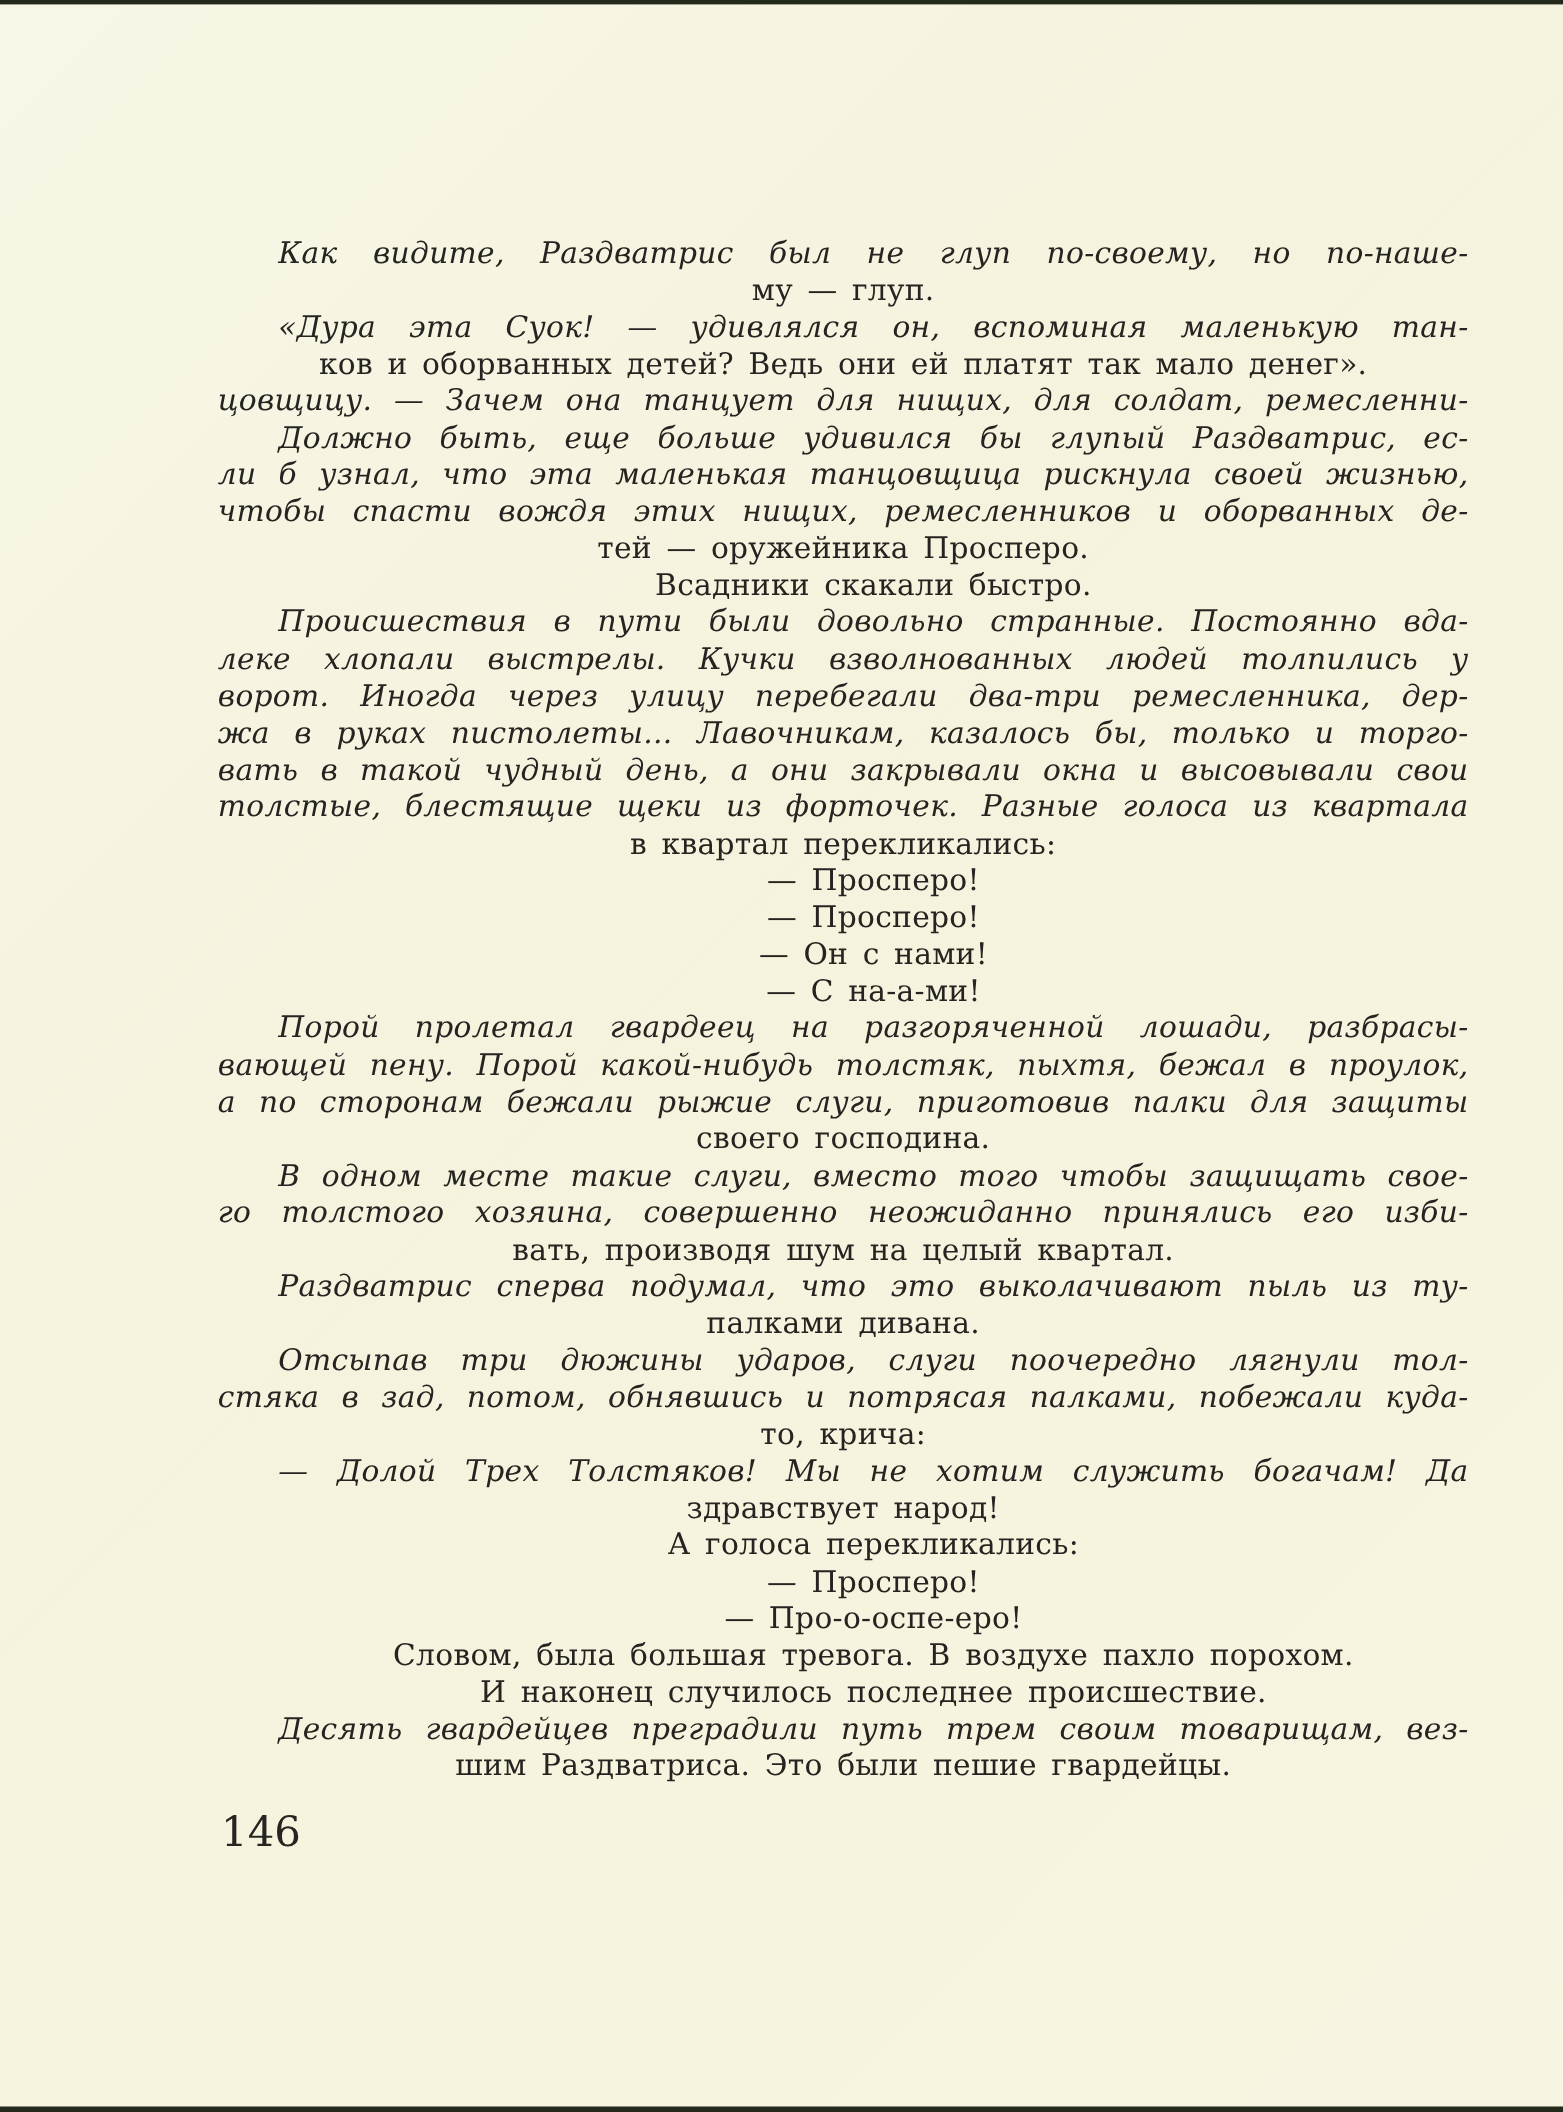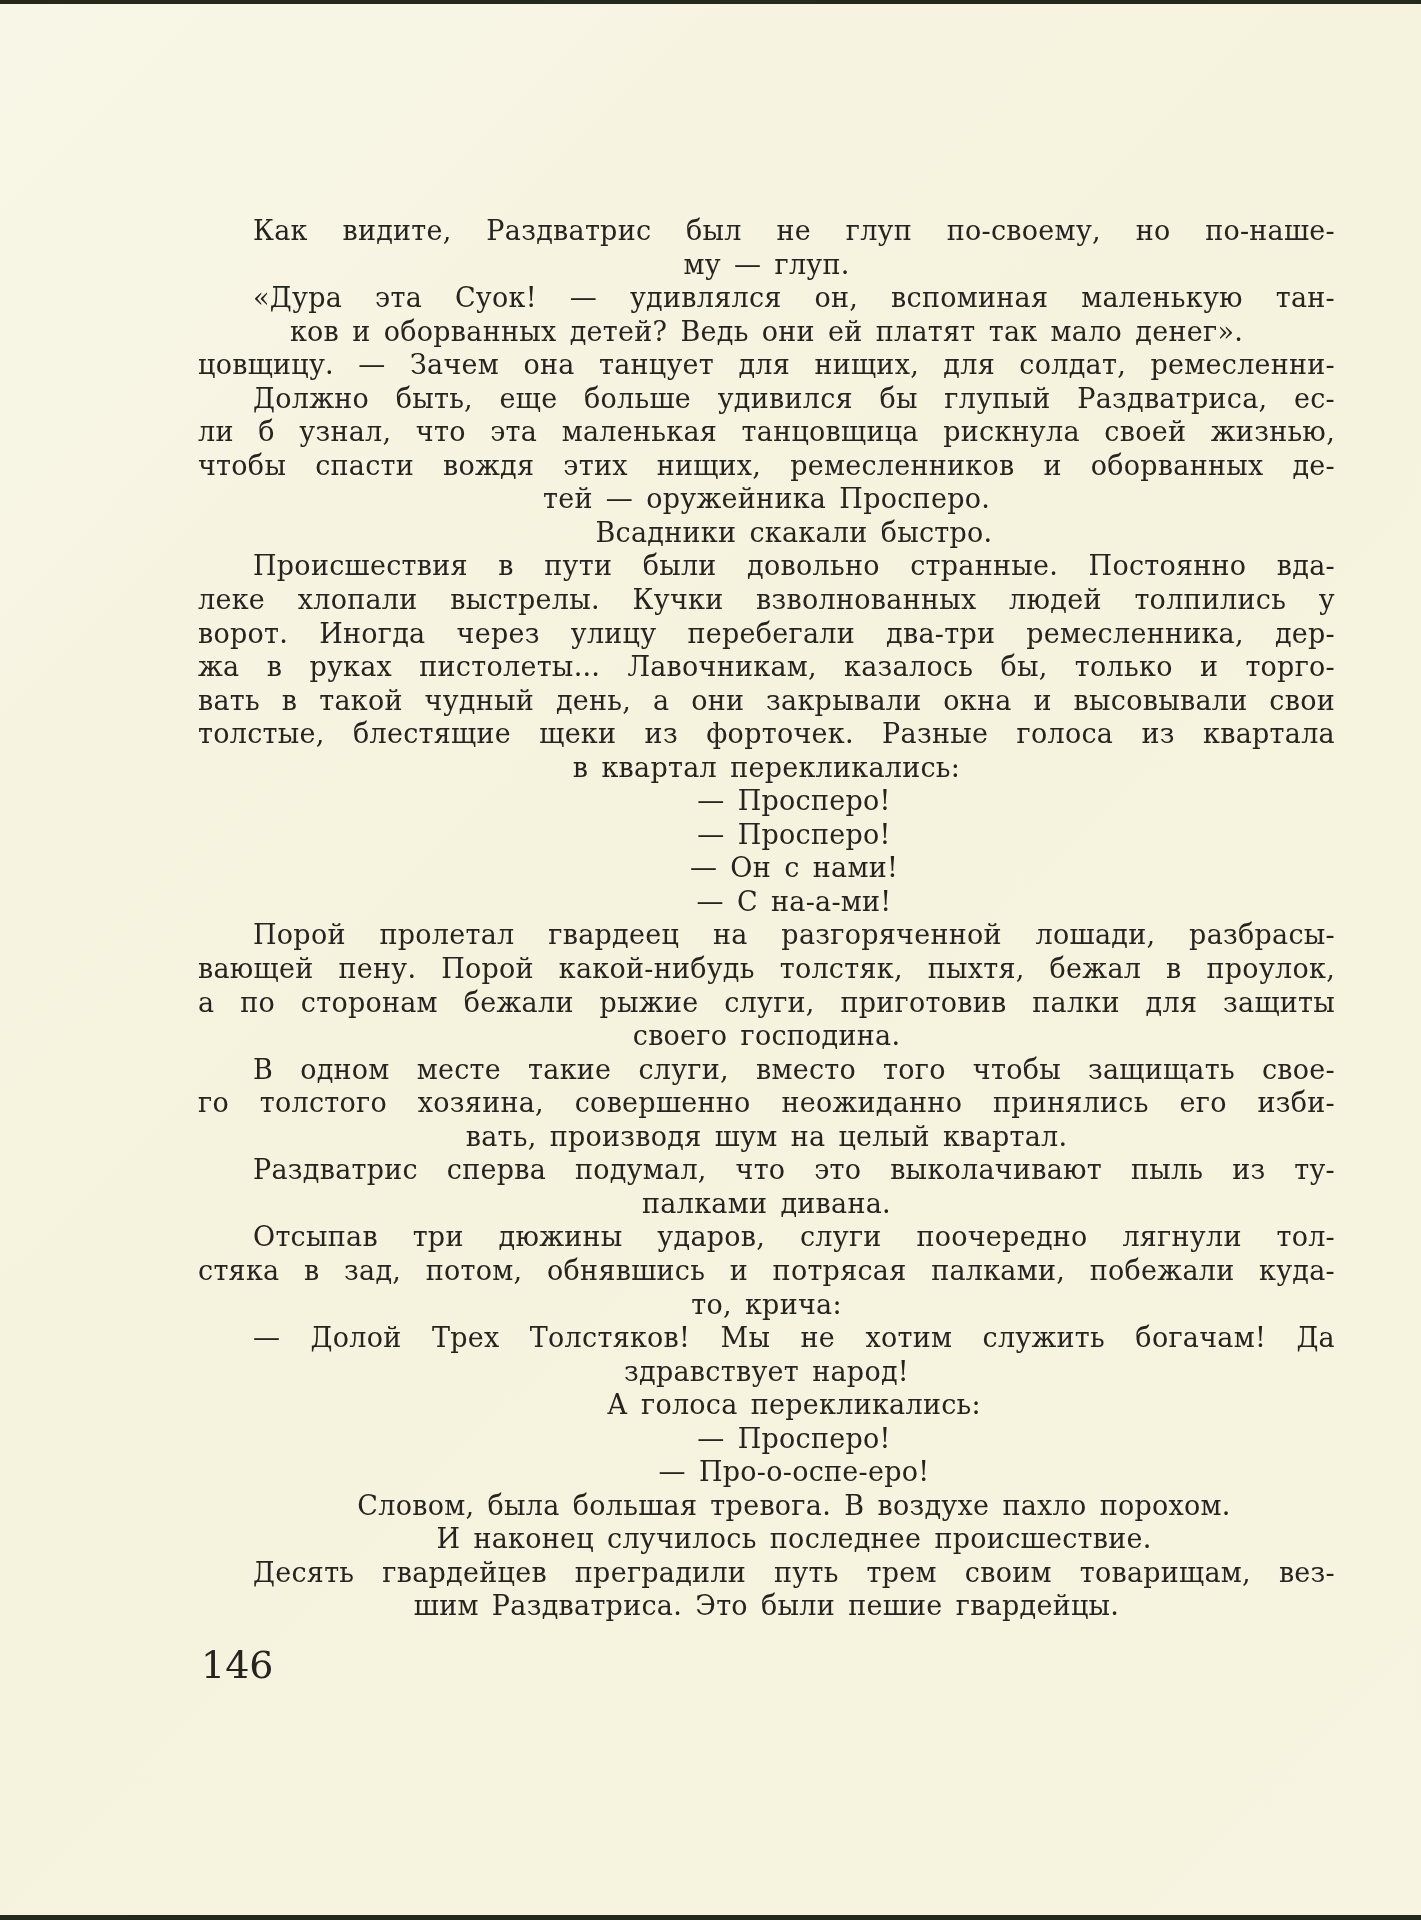--- a/index.html
+++ b/index.html
@@ -38,20 +38,21 @@
     word-spacing: 0.16em;
     letter-spacing: 0.01em;
   }
   .line.indent {
     padding-left: 55px;
   }
   .line.justify {
     text-align: justify;
     text-align-last: justify;
     word-spacing: normal;
+    font-style: italic;
   }
   .page-number {
     position: absolute;
     top: 1648px;
     left: 201px;
     font-size: 38px;
     line-height: 34px;
     color: #262420;
   }
 </style>
@@ -60,21 +61,21 @@
 
 <div class="page">
   <div class="scan-edge top"></div>
 
   <div class="text-block" id="text-block">
       <div class="line indent justify">Как видите, Раздватрис был не глуп по-своему, но по-наше-</div>
       <div class="line">му — глуп.</div>
       <div class="line indent justify">«Дура эта Суок! — удивлялся он, вспоминая маленькую тан-</div>
       <div class="line">ков и оборванных детей? Ведь они ей платят так мало денег».</div>
       <div class="line justify">цовщицу. — Зачем она танцует для нищих, для солдат, ремесленни-</div>
-      <div class="line indent justify">Должно быть, еще больше удивился бы глупый Раздватриса, ес-</div>
+      <div class="line indent justify">Должно быть, еще больше удивился бы глупый Раздватрис, ес-</div>
       <div class="line justify">ли б узнал, что эта маленькая танцовщица рискнула своей жизнью,</div>
       <div class="line justify">чтобы спасти вождя этих нищих, ремесленников и оборванных де-</div>
       <div class="line">тей — оружейника Просперо.</div>
       <div class="line indent">Всадники скакали быстро.</div>
       <div class="line indent justify">Происшествия в пути были довольно странные. Постоянно вда-</div>
       <div class="line justify">леке хлопали выстрелы. Кучки взволнованных людей толпились у</div>
       <div class="line justify">ворот. Иногда через улицу перебегали два-три ремесленника, дер-</div>
       <div class="line justify">жа в руках пистолеты... Лавочникам, казалось бы, только и торго-</div>
       <div class="line justify">вать в такой чудный день, а они закрывали окна и высовывали свои</div>
       <div class="line justify">толстые, блестящие щеки из форточек. Разные голоса из квартала</div>

